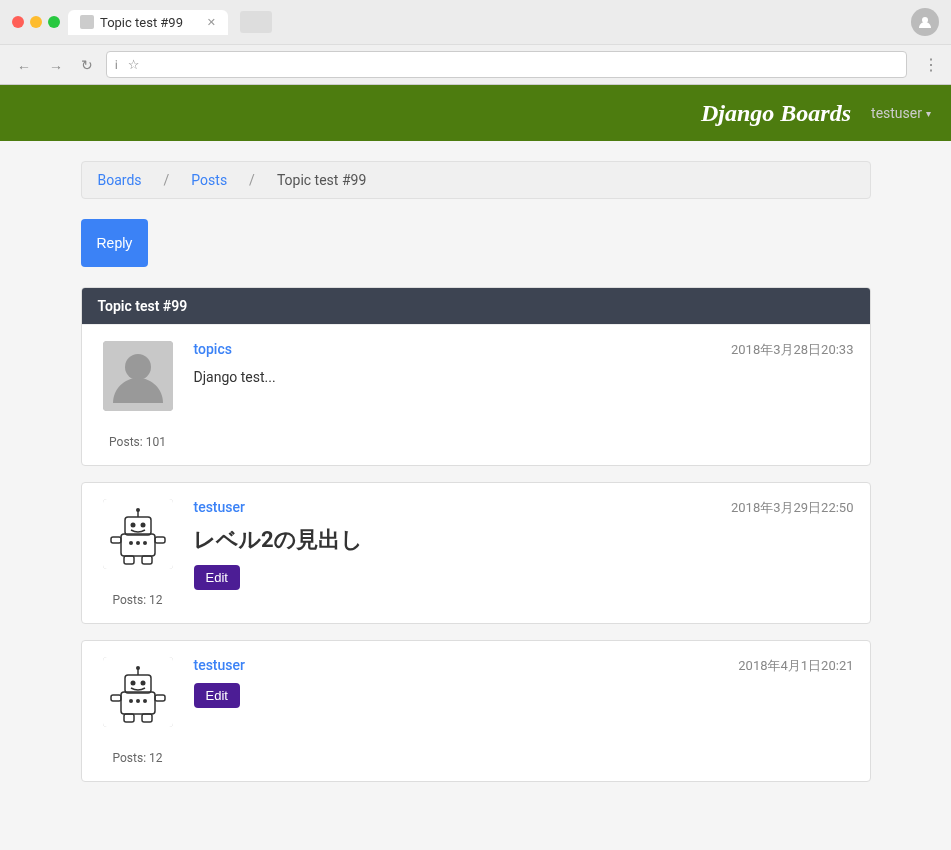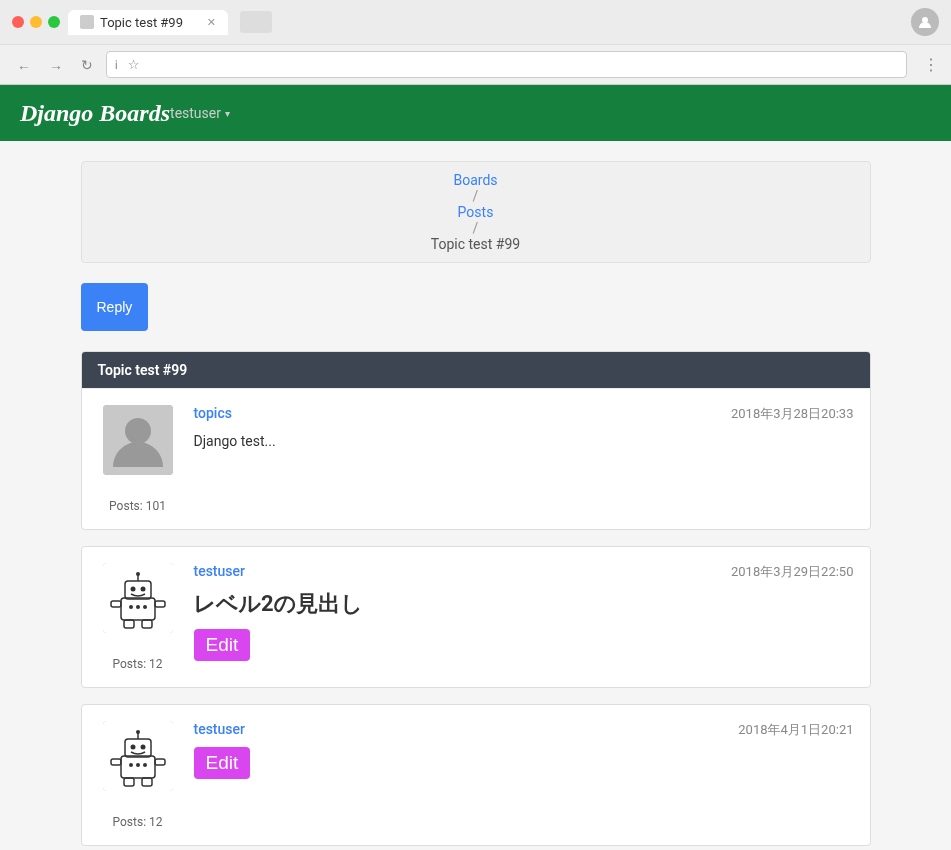--- a/index.html
+++ b/index.html
@@ -19,31 +19,31 @@
     .browser-nav { display: flex; align-items: center; padding: 6px 12px; gap: 8px; background: #f0f0f0; border-top: 1px solid #ddd; }
     .nav-btn { background: none; border: none; color: #888; font-size: 14px; cursor: pointer; padding: 2px 5px; border-radius: 3px; }
     .address-bar { flex: 1; display: flex; align-items: center; background: #fff; border: 1px solid #ccc; border-radius: 4px; padding: 4px 8px; font-size: 13px; color: #333; }
     .address-icon { color: #888; margin-right: 5px; font-size: 12px; }
     .address-text { flex: 1; color: #333; }
     .star-icon { color: #888; margin-left: 5px; }
     .menu-icon { color: #888; margin-left: 8px; font-size: 16px; }
     .user-avatar-btn { width: 28px; height: 28px; border-radius: 50%; background: #bbb; display: flex; align-items: center; justify-content: center; color: white; font-size: 14px; cursor: pointer; }
 
     
-    .app-navbar { background: #15803d; padding: 0 20px; display: flex; align-items: center; justify-content: flex-start; height: 56px; }
+    .app-navbar { background: #4d7c0f; padding: 0 20px; display: flex; align-items: center; justify-content: flex-end; height: 56px; gap: 20px; }
     .brand { font-family: Georgia, serif; font-style: italic; font-size: 24px; font-weight: bold; color: #fff; }
     .navbar-user { color: #ccc; font-size: 14px; display: flex; align-items: center; gap: 4px; cursor: pointer; }
     .navbar-user .caret { font-size: 10px; }
 
     
     .main-content { max-width: 820px; margin: 0 auto; padding: 20px 15px; }
 
     
     .breadcrumb-bar { background: #f0f0f0; border: 1px solid #e0e0e0; border-radius: 4px; padding: 10px 16px; margin-bottom: 20px; }
-    .breadcrumb { display: flex; align-items: center; gap: 0; font-size: 14px; flex-direction: column; }
+    .breadcrumb { display: flex; align-items: center; gap: 22px; font-size: 14px; }
     .breadcrumb-link { color: #3b82f6; text-decoration: none; }
     .breadcrumb-sep { color: #999; }
     .breadcrumb-current { color: #555; }
 
     
     .reply-btn { background: #3b82f6; color: #fff; border: none; border-radius: 4px; padding: 16px 16px; font-size: 14px; cursor: pointer; margin-bottom: 20px; }
 
     
     .topic-card { background: #fff; border: 1px solid #ddd; border-radius: 4px; margin-bottom: 16px; overflow: hidden; }
     .topic-header { background: #3d4452; color: #fff; padding: 10px 16px; font-size: 14px; font-weight: 600; }
@@ -53,21 +53,21 @@
     .post:first-of-type { border-top: none; }
     .post-avatar { display: flex; flex-direction: column; align-items: center; min-width: 80px; }
     .avatar-img { width: 70px; height: 70px; border-radius: 4px; background: #bbb; display: flex; align-items: center; justify-content: center; overflow: hidden; }
     .post-count { font-size: 12px; color: #666; margin-top: 24px; }
     .post-body { flex: 1; }
     .post-meta { display: flex; justify-content: space-between; margin-bottom: 8px; }
     .post-author { color: #3b82f6; font-weight: 500; font-size: 14px; }
     .post-date { color: #888; font-size: 13px; }
     .post-content { font-size: 14px; color: #333; margin-bottom: 10px; line-height: 1.5; }
     .post-content-jp { font-size: 22px; color: #333; margin-bottom: 10px; font-weight: bold; }
-    .edit-btn { background: #d946ef; color: #fff; border: none; border-radius: 4px; padding: 5px 12px; font-size: 19px; cursor: pointer; }
+    .edit-btn { background: #4c1d95; color: #fff; border: none; border-radius: 4px; padding: 5px 12px; font-size: 13px; cursor: pointer; }
 
     
     .post-card { background: #fff; border: 1px solid #ddd; border-radius: 4px; margin-bottom: 16px; }
 
     
     .robot-avatar { width: 70px; height: 70px; }
   </style>
 </head>
 <body>
 

